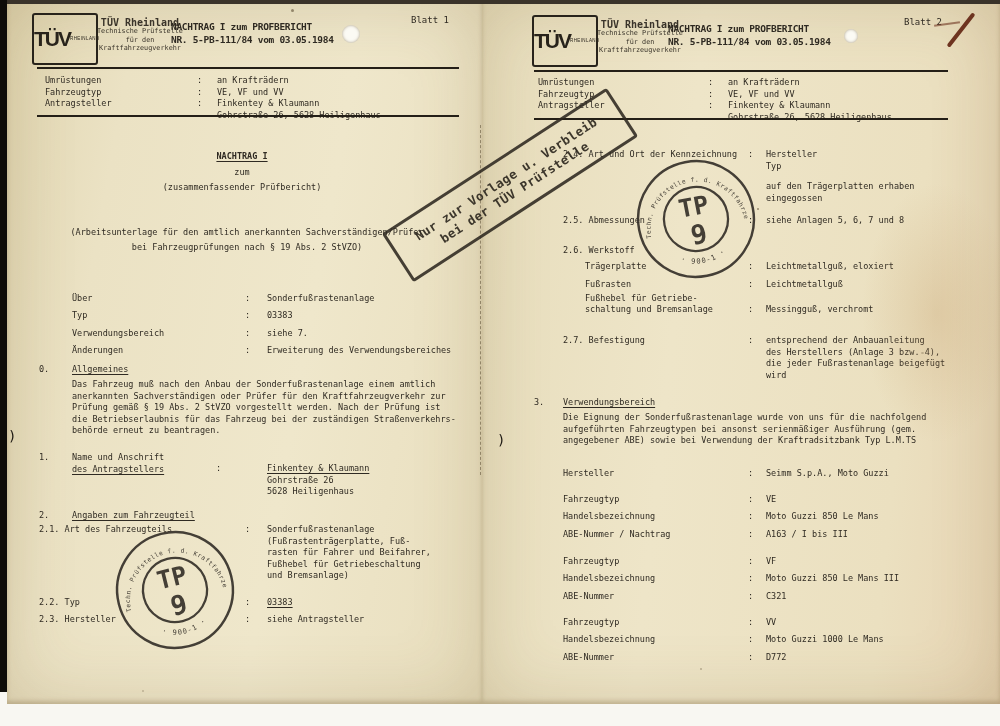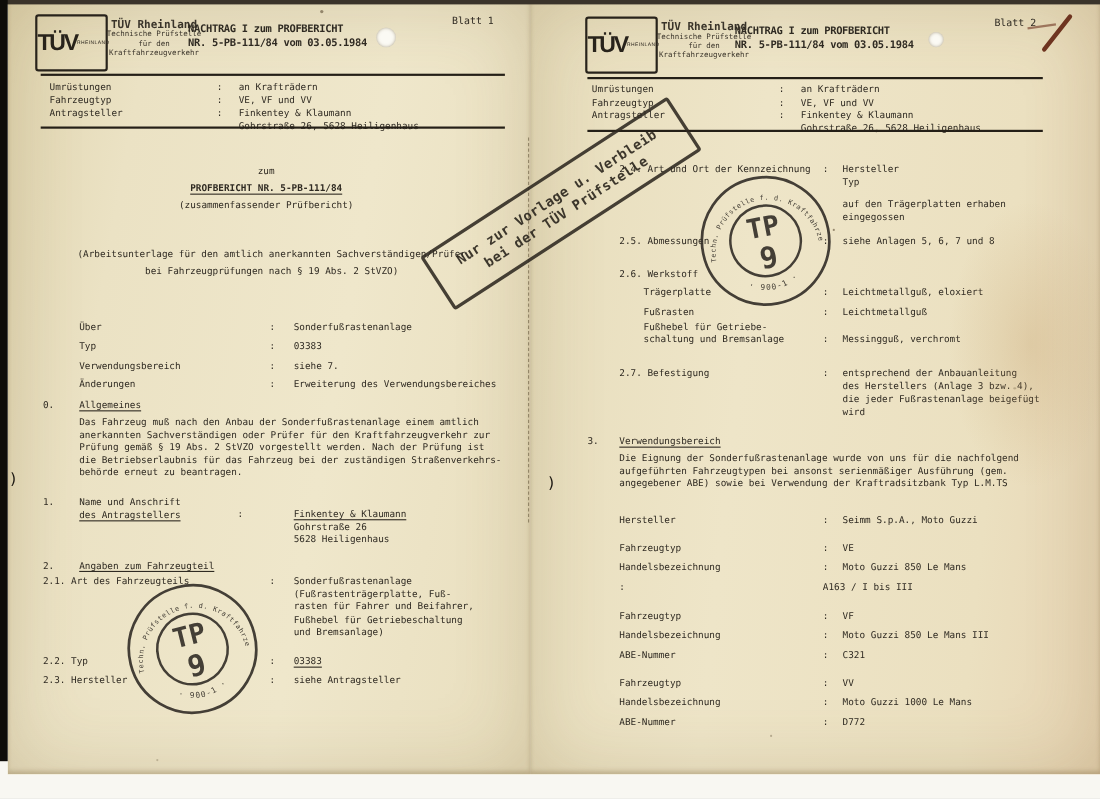--- a/index.html
+++ b/index.html
@@ -78,22 +78,22 @@
       <span class="cell">:</span>
       <span class="cell">Finkentey &amp; Klaumann</span>
       <span class="cell"></span>
       <span class="cell"></span>
       <span class="cell">Gohrstraße 26, 5628 Heiligenhaus</span>
     </div>
 
     <div class="rule" style="left:30px;top:112px;width:422px;"></div>
 
     <div class="abs" style="left:85px;top:146px;width:300px;text-align:center;line-height:15.5px;">
+      <div class="ln b u">NACHTRAG I</div>
       <div class="ln">zum</div>
-      <div class="ln b u">PROFBERICHT NR. 5-PB-111/84</div>
       <div class="ln">(zusammenfassender Prüfbericht)</div>
     </div>
 
     <div class="abs" style="left:25px;top:222px;width:430px;text-align:center;line-height:15px;">
       <div class="ln">(Arbeitsunterlage für den amtlich anerkannten Sachverständigen/Prüfer</div>
       <div class="ln">bei Fahrzeugprüfungen nach § 19 Abs. 2 StVZO)</div>
     </div>
 
     <div class="grid" style="left:65px;top:287px;grid-template-columns:173px 22px auto;line-height:17.4px;">
       <span class="cell">Über</span>
@@ -259,20 +259,21 @@
     <span class="abs ln" style="left:266px;top:465px;">:</span>
     <span class="abs ln" style="left:284px;top:465px;">Seimm S.p.A., Moto Guzzi</span>
 
     <div class="grid" style="left:81px;top:488px;grid-template-columns:185px 18px auto;line-height:17.4px;">
       <span class="cell">Fahrzeugtyp</span>
       <span class="cell">:</span>
       <span class="cell">VE</span>
       <span class="cell">Handelsbezeichnung</span>
       <span class="cell">:</span>
       <span class="cell">Moto Guzzi 850 Le Mans</span>
+      <span class="cell">ABE-Nummer / Nachtrag</span>
       <span class="cell">:</span>
       <span class="cell">A163 / I bis III</span>
     </div>
 
     <div class="grid" style="left:81px;top:550px;grid-template-columns:185px 18px auto;line-height:17.4px;">
       <span class="cell">Fahrzeugtyp</span>
       <span class="cell">:</span>
       <span class="cell">VF</span>
       <span class="cell">Handelsbezeichnung</span>
       <span class="cell">:</span>

